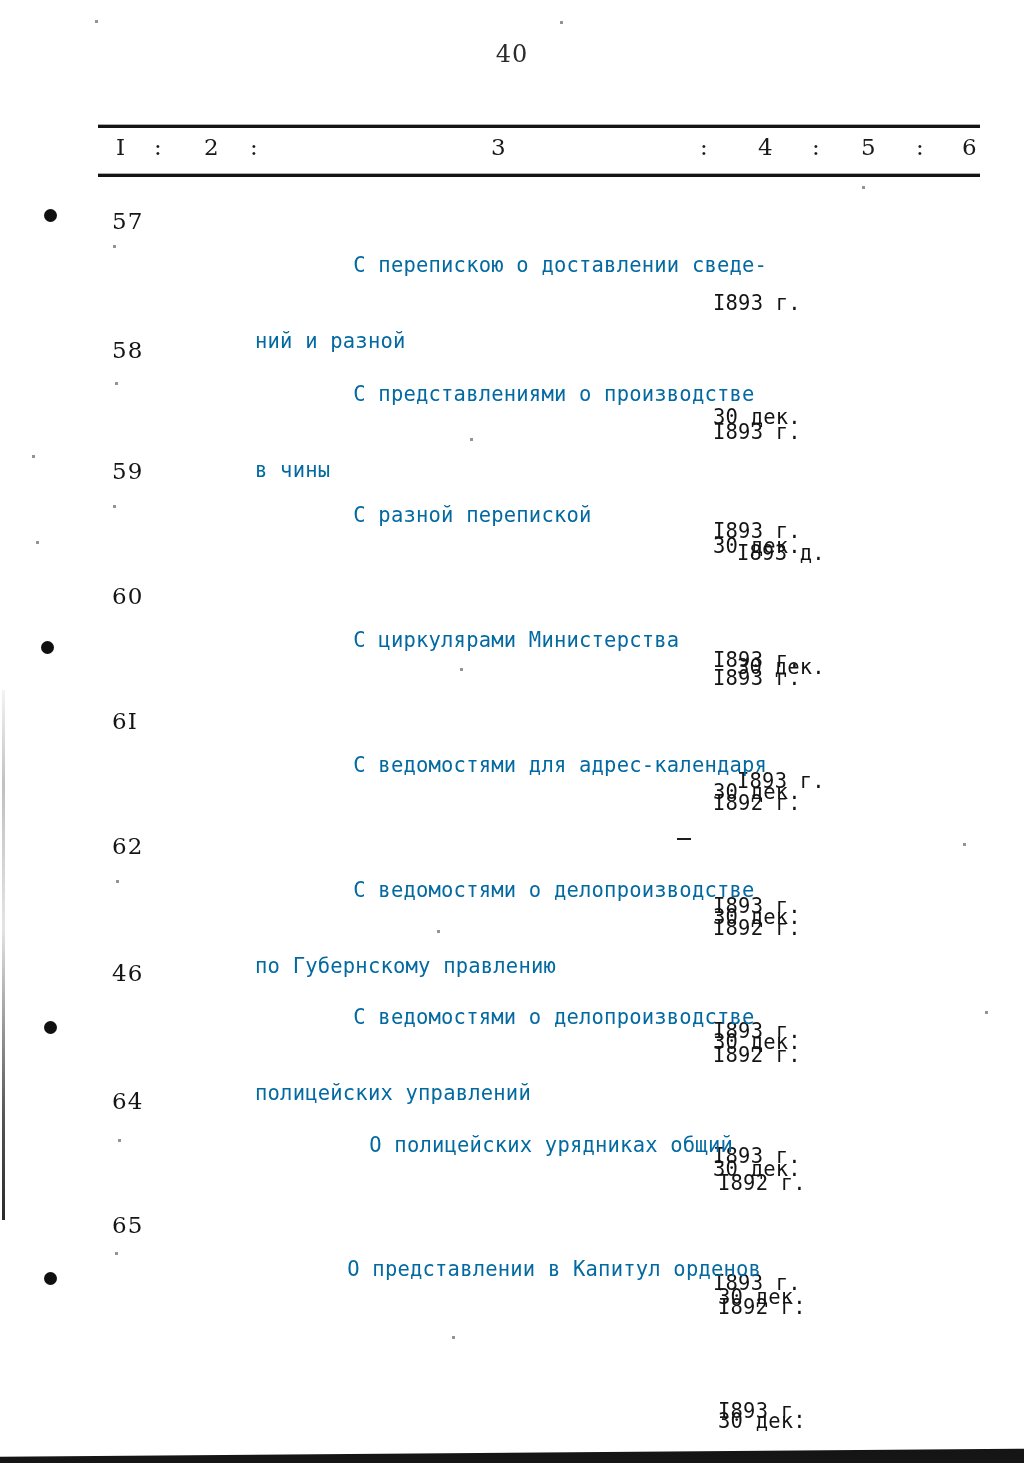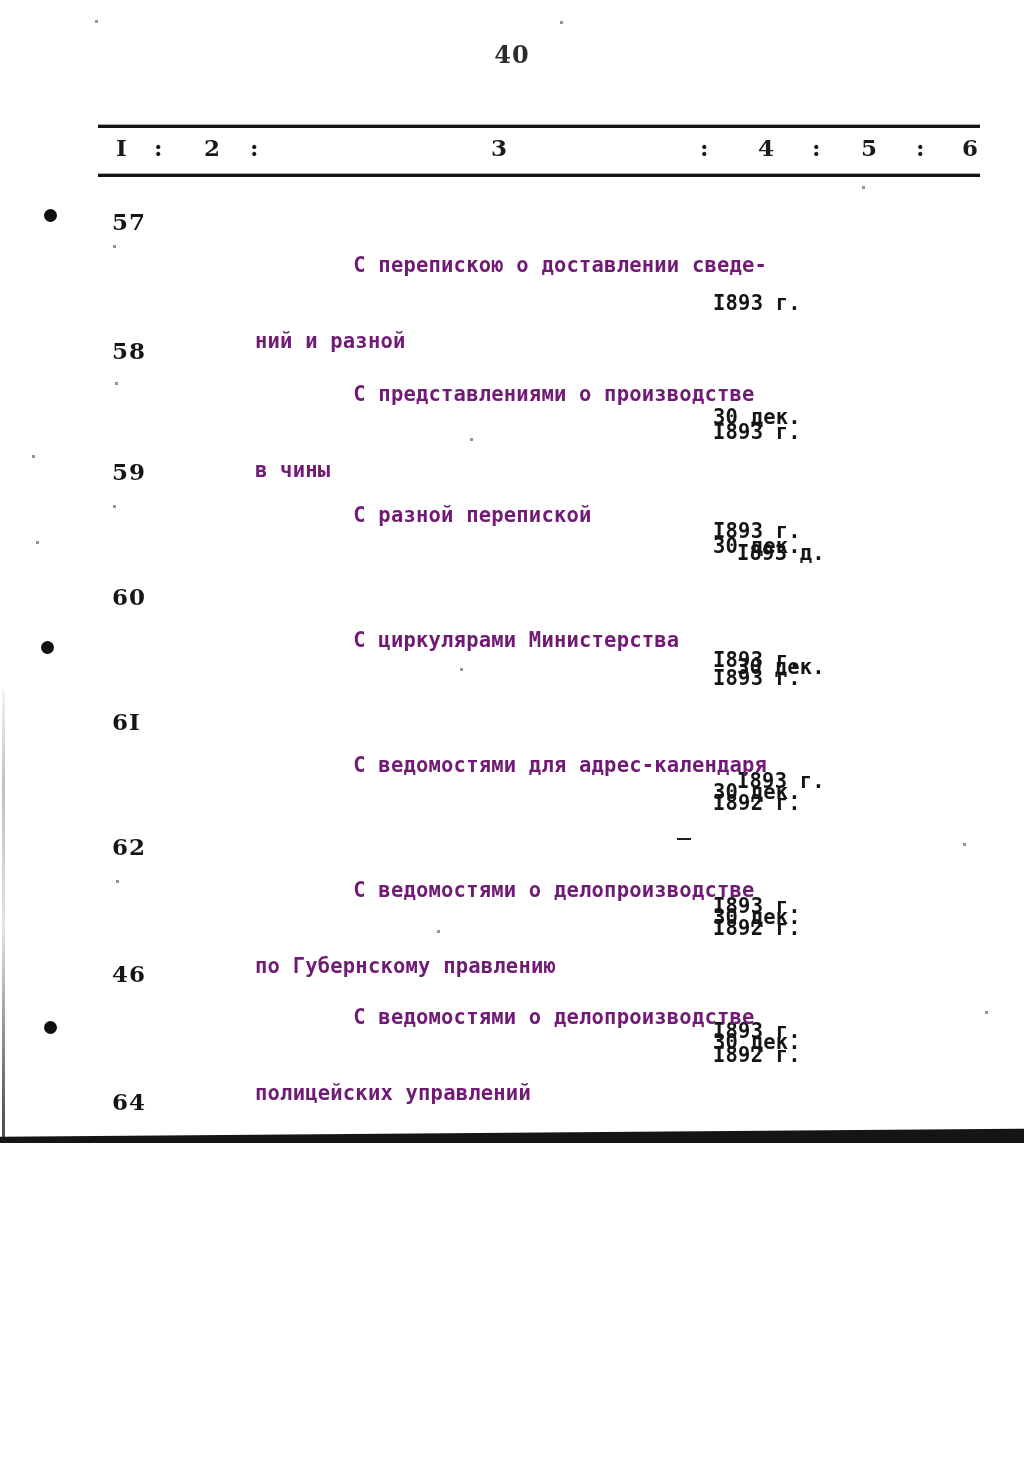--- a/index.html
+++ b/index.html
@@ -7,24 +7,23 @@
     padding: 0;
     background: #ffffff;
   }
   body {
     font-family: "DejaVu Sans Mono", monospace;
     color: #111111;
   }
   #page {
     position: relative;
     width: 1024px;
-    height: 1143px;
+    height: 1463px;
     overflow: hidden;
     background: #ffffff;
-    font-weight: bold;
   }
 
   
   #page-number {
     position: absolute;
     top: 40px;
     left: 0;
     width: 1024px;
     text-align: center;
     font-family: "DejaVu Serif", serif;
@@ -83,21 +82,21 @@
     letter-spacing: 1px;
     color: #151515;
     white-space: nowrap;
   }
   .entry .desc {
     position: absolute;
     top: 0;
     font-size: 20.5px;
     line-height: 38px;
     letter-spacing: 0.2px;
-    color: #701a75;
+    color: #0369a1;
     white-space: pre;
   }
   .entry .desc .line2 {
     display: block;
   }
   .entry .dates {
     position: absolute;
     top: 0;
     font-size: 20.5px;
     line-height: 38px;

